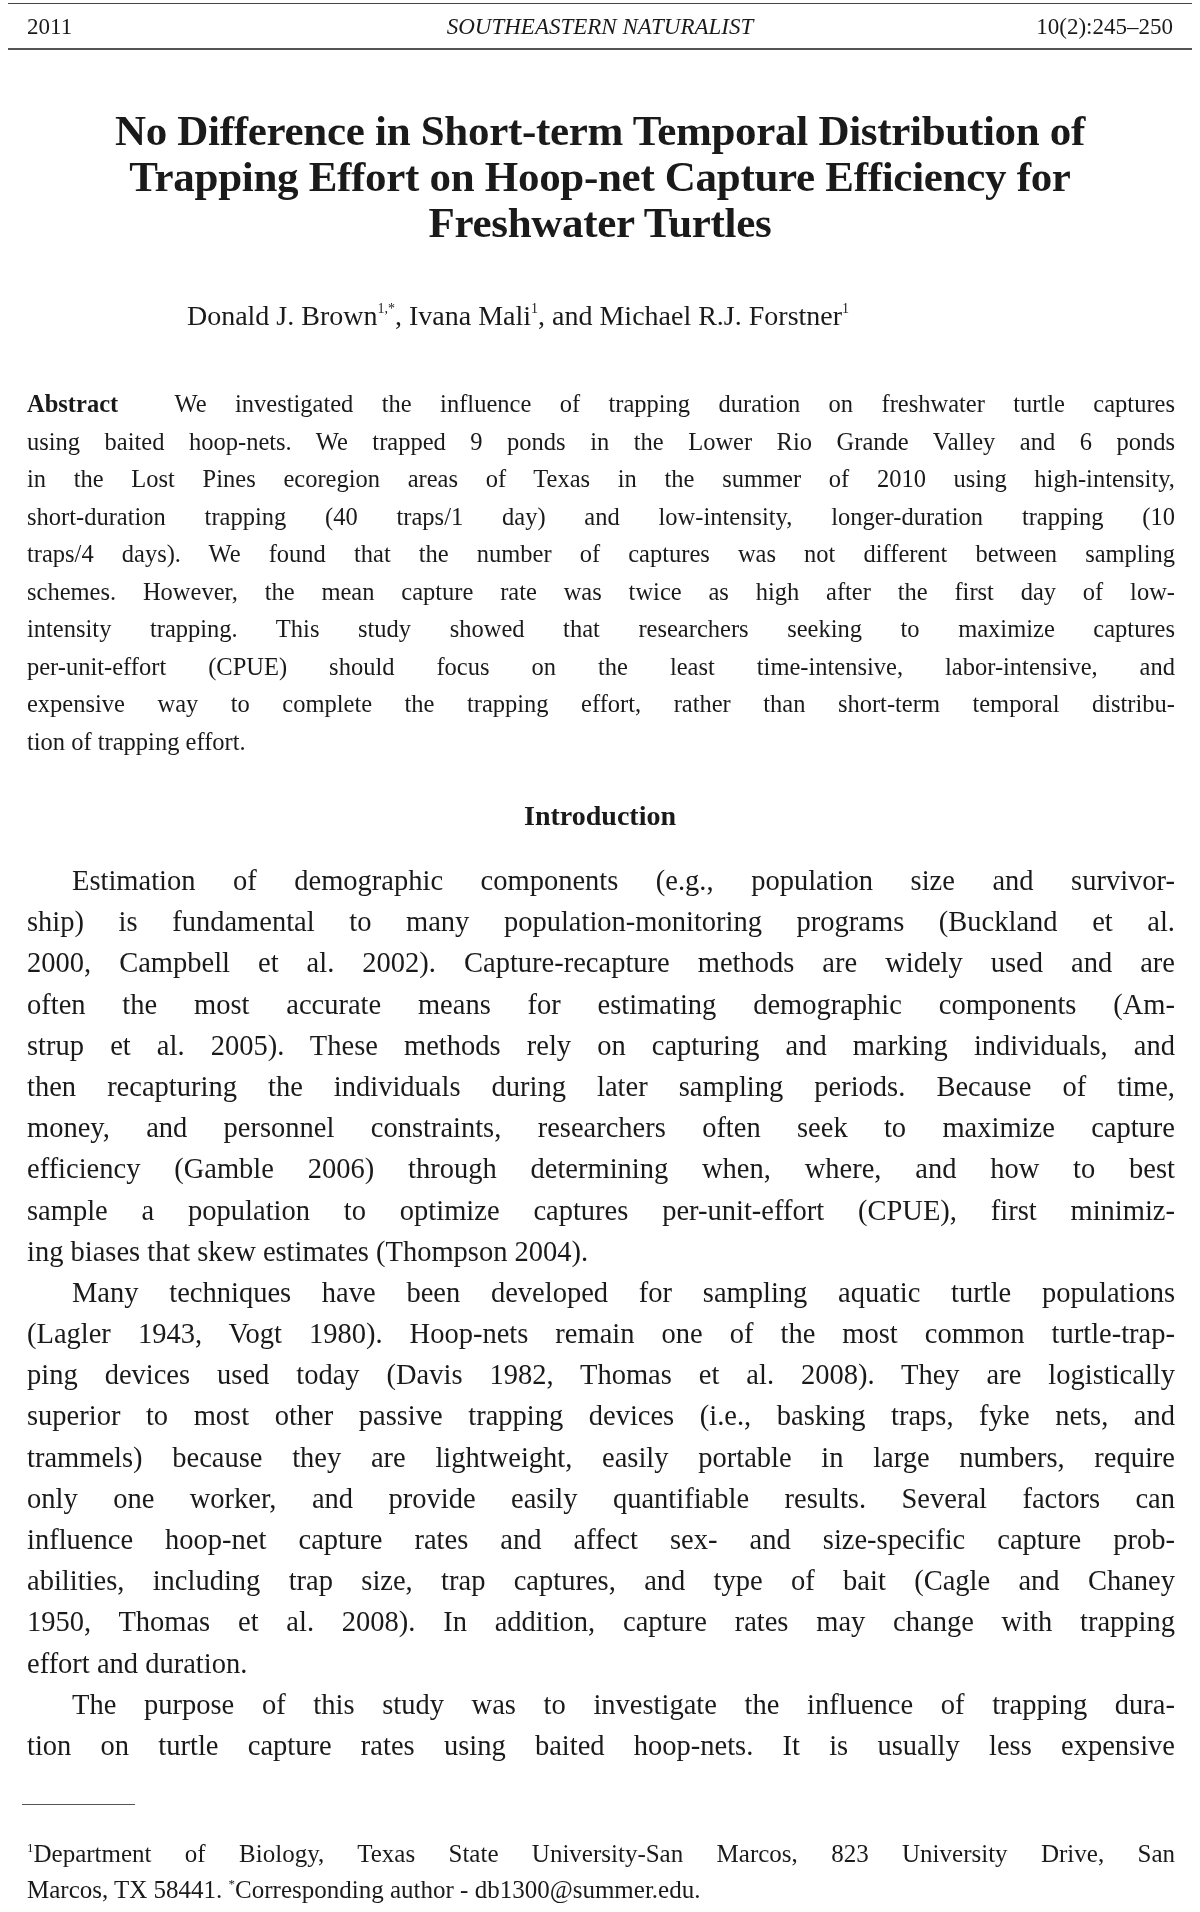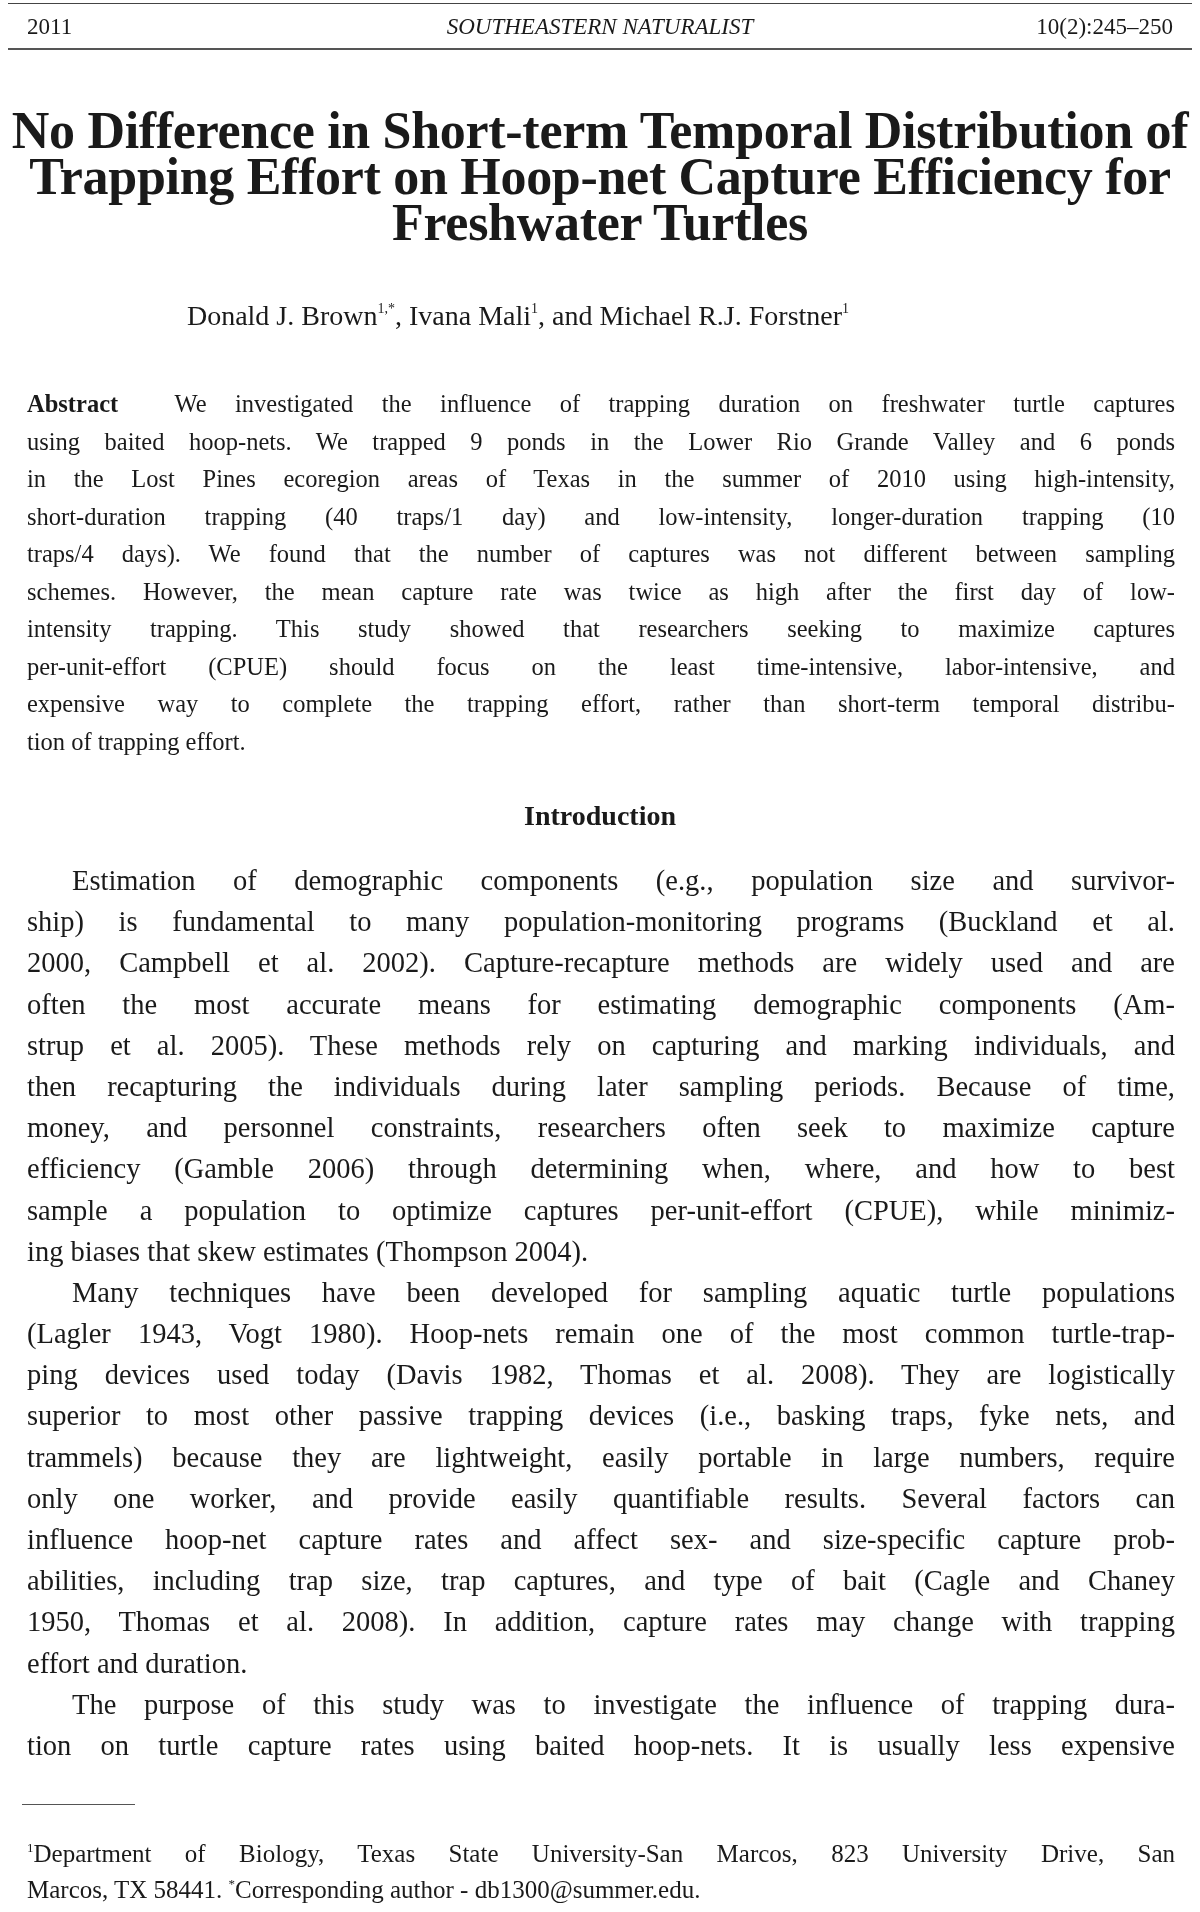--- a/index.html
+++ b/index.html
@@ -8,21 +8,21 @@
       font-family: "Liberation Serif", "DejaVu Serif", serif; color: #1a1a1a;
     }
     .rule-top { position: absolute; left: 8px; right: 8px; top: 3px; height: 1px; background: #444; }
     .rule-head { position: absolute; left: 8px; right: 8px; top: 48px; height: 2px; background: #555; }
     .header { position: absolute; top: 10px; left: 0; width: 1200px; height: 34px; font-size: 23px; }
     .header .left { position: absolute; left: 27px; top: 4px; }
     .header .center { position: absolute; left: 0; right: 0; text-align: center; top: 4px; font-style: italic; }
     .header .right { position: absolute; right: 27px; top: 4px; }
 
     .title { position: absolute; left: 0; width: 1200px; top: 108px; text-align: center;
-      font-weight: bold; font-size: 52px; line-height: 46px; letter-spacing: -0.3px; }
+      font-weight: bold; font-size: 43px; line-height: 46px; letter-spacing: -0.3px; }
     .authors { position: absolute; left: 0; width: 984px; top: 300px; text-align: center; font-size: 28px; padding-left: 26px; }
     .authors sup { font-size: 14px; vertical-align: 12px; }
 
     .text { position: absolute; left: 27px; width: 1148px; }
     .line { display: block; text-align: justify; text-align-last: justify; white-space: nowrap; overflow: visible; }
     .line.last { text-align-last: left; }
     .abstract .line { font-size: 24.5px; height: 37.5px; line-height: 37.5px; }
     .abstract .label { font-weight: bold; margin-top: 28px; }
 
     .section-heading { position: absolute; left: 0; width: 1200px; top: 800px; text-align: center;
@@ -74,21 +74,21 @@
 
 <div class="text intro" style="top: 860px;">
   <span class="line indent">Estimation of demographic components (e.g., population size and survivor-</span>
   <span class="line">ship) is fundamental to many population-monitoring programs (Buckland et al.</span>
   <span class="line">2000, Campbell et al. 2002). Capture-recapture methods are widely used and are</span>
   <span class="line">often the most accurate means for estimating demographic components (Am-</span>
   <span class="line">strup et al. 2005). These methods rely on capturing and marking individuals, and</span>
   <span class="line">then recapturing the individuals during later sampling periods. Because of time,</span>
   <span class="line">money, and personnel constraints, researchers often seek to maximize capture</span>
   <span class="line">efficiency (Gamble 2006) through determining when, where, and how to best</span>
-  <span class="line">sample a population to optimize captures per-unit-effort (CPUE), while minimiz-</span>
+  <span class="line">sample a population to optimize captures per-unit-effort (CPUE), first minimiz-</span>
   <span class="line last">ing biases that skew estimates (Thompson 2004).</span>
   <span class="line indent">Many techniques have been developed for sampling aquatic turtle populations</span>
   <span class="line">(Lagler 1943, Vogt 1980). Hoop-nets remain one of the most common turtle-trap-</span>
   <span class="line">ping devices used today (Davis 1982, Thomas et al. 2008). They are logistically</span>
   <span class="line">superior to most other passive trapping devices (i.e., basking traps, fyke nets, and</span>
   <span class="line">trammels) because they are lightweight, easily portable in large numbers, require</span>
   <span class="line">only one worker, and provide easily quantifiable results. Several factors can</span>
   <span class="line">influence hoop-net capture rates and affect sex- and size-specific capture prob-</span>
   <span class="line">abilities, including trap size, trap captures, and type of bait (Cagle and Chaney</span>
   <span class="line">1950, Thomas et al. 2008). In addition, capture rates may change with trapping</span>

